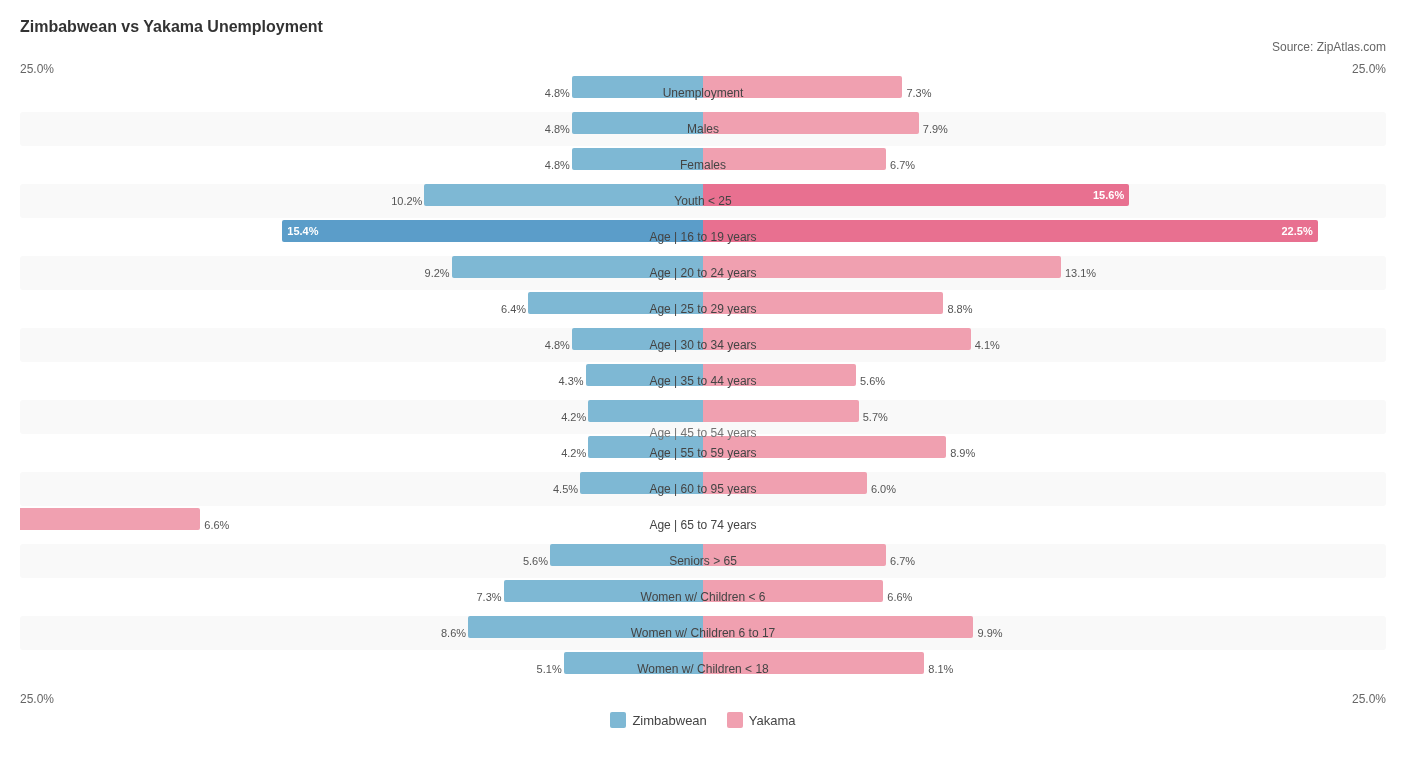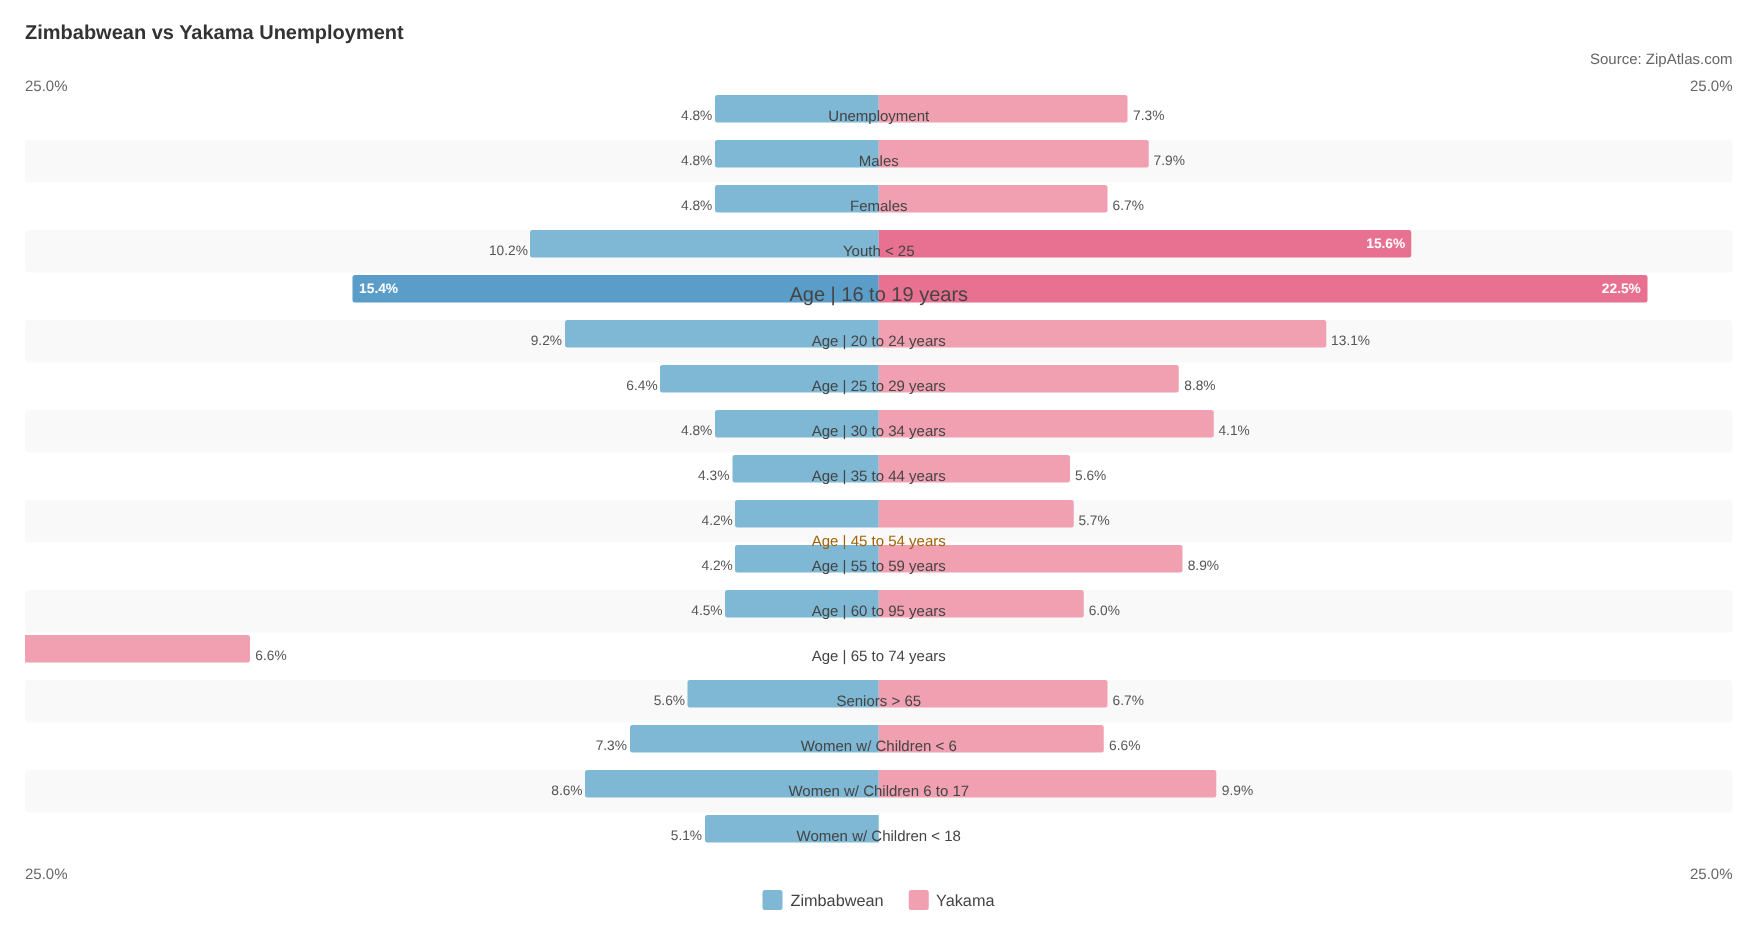--- a/index.html
+++ b/index.html
@@ -201,21 +201,21 @@
     <div class="chart-row">
     <div class="row-wrapper">
 
       <div style="width:50%;position:relative;height:34px;">
         <div class="bar-blue" style="width:61.6%;background:#5b9dc9;right:0;display:flex;align-items:center;">
           <span class="val-highlight-left">15.4%</span>
         </div>
 
       </div>
 
-      <div style="position:absolute;left:50%;transform:translateX(-50%);z-index:10;white-space:nowrap;font-size:16px;color:#444;text-align:center;pointer-events:none;">Age | 16 to 19 years</div>
+      <div style="position:absolute;left:50%;transform:translateX(-50%);z-index:10;white-space:nowrap;font-size:12px;color:#444;text-align:center;pointer-events:none;">Age | 16 to 19 years</div>
 
       <div style="width:50%;position:relative;height:34px;">
         <div class="bar-pink" style="width:90%;background:#e87090;left:0;display:flex;align-items:center;justify-content:flex-end;">
           <span class="val-highlight-right">22.5%</span>
         </div>
 
       </div>
     </div>
   </div>
     <div class="chart-row">
@@ -301,21 +301,21 @@
     <div class="chart-row">
     <div class="row-wrapper">
 
       <div style="width:50%;position:relative;height:34px;">
         <div class="bar-blue" style="width:16.8%;background:#7eb8d4;right:0;display:flex;align-items:center;">
           
         </div>
         <span style="position:absolute;right:16.8%;transform:translateX(-4px);top:50%;transform:translateY(-50%) translateX(-2px);font-size:11px;color:#555;white-space:nowrap;">4.2%</span>
       </div>
 
-      <div style="position:absolute;left:50%;transform:translateX(-50%);z-index:10;white-space:nowrap;font-size:12px;color:#a16207;text-align:center;pointer-events:none;margin-top:32px;">Age | 45 to 54 years</div>
+      <div style="position:absolute;left:50%;transform:translateX(-50%);z-index:10;white-space:nowrap;font-size:12px;color:#737373;text-align:center;pointer-events:none;margin-top:32px;">Age | 45 to 54 years</div>
 
       <div style="width:50%;position:relative;height:34px;">
         <div class="bar-pink" style="width:22.8%;background:#f0a0b0;left:0;display:flex;align-items:center;justify-content:flex-end;">
           
         </div>
         <span style="position:absolute;left:22.8%;padding-left:4px;top:50%;transform:translateY(-50%);font-size:11px;color:#555;white-space:nowrap;">5.7%</span>
       </div>
     </div>
   </div>
     <div class="chart-row">
@@ -437,20 +437,26 @@
 
       <div style="width:50%;position:relative;height:34px;">
         <div class="bar-blue" style="width:20.4%;background:#7eb8d4;right:0;display:flex;align-items:center;">
           
         </div>
         <span style="position:absolute;right:20.4%;transform:translateX(-4px);top:50%;transform:translateY(-50%) translateX(-2px);font-size:11px;color:#555;white-space:nowrap;">5.1%</span>
       </div>
 
       <div style="position:absolute;left:50%;transform:translateX(-50%);z-index:10;white-space:nowrap;font-size:12px;color:#444;text-align:center;pointer-events:none;">Women w/ Children &lt; 18</div>
 
+      <div style="width:50%;position:relative;height:34px;">
+        <div class="bar-pink" style="width:32.4%;background:#f0a0b0;left:0;display:flex;align-items:center;justify-content:flex-end;">
+          
+        </div>
+        <span style="position:absolute;left:32.4%;padding-left:4px;top:50%;transform:translateY(-50%);font-size:11px;color:#555;white-space:nowrap;">8.1%</span>
+      </div>
     </div>
   </div>
     <div class="axis-row">
       <span>25.0%</span>
       <span>25.0%</span>
     </div>
   </div>
 
 <div class="legend">
   <div class="legend-item">

